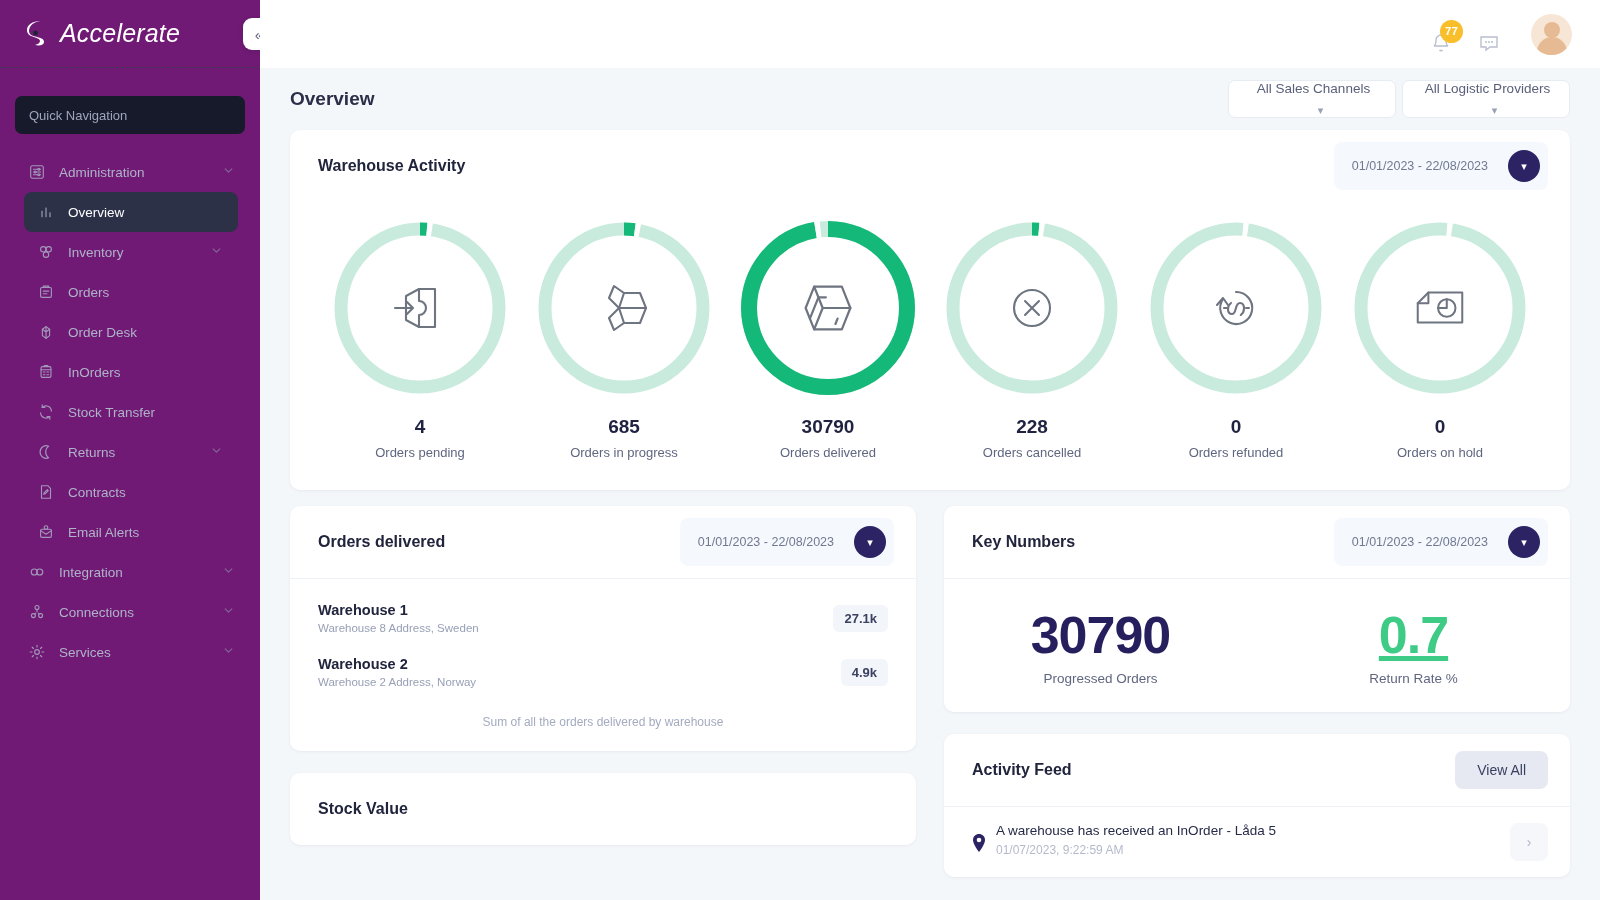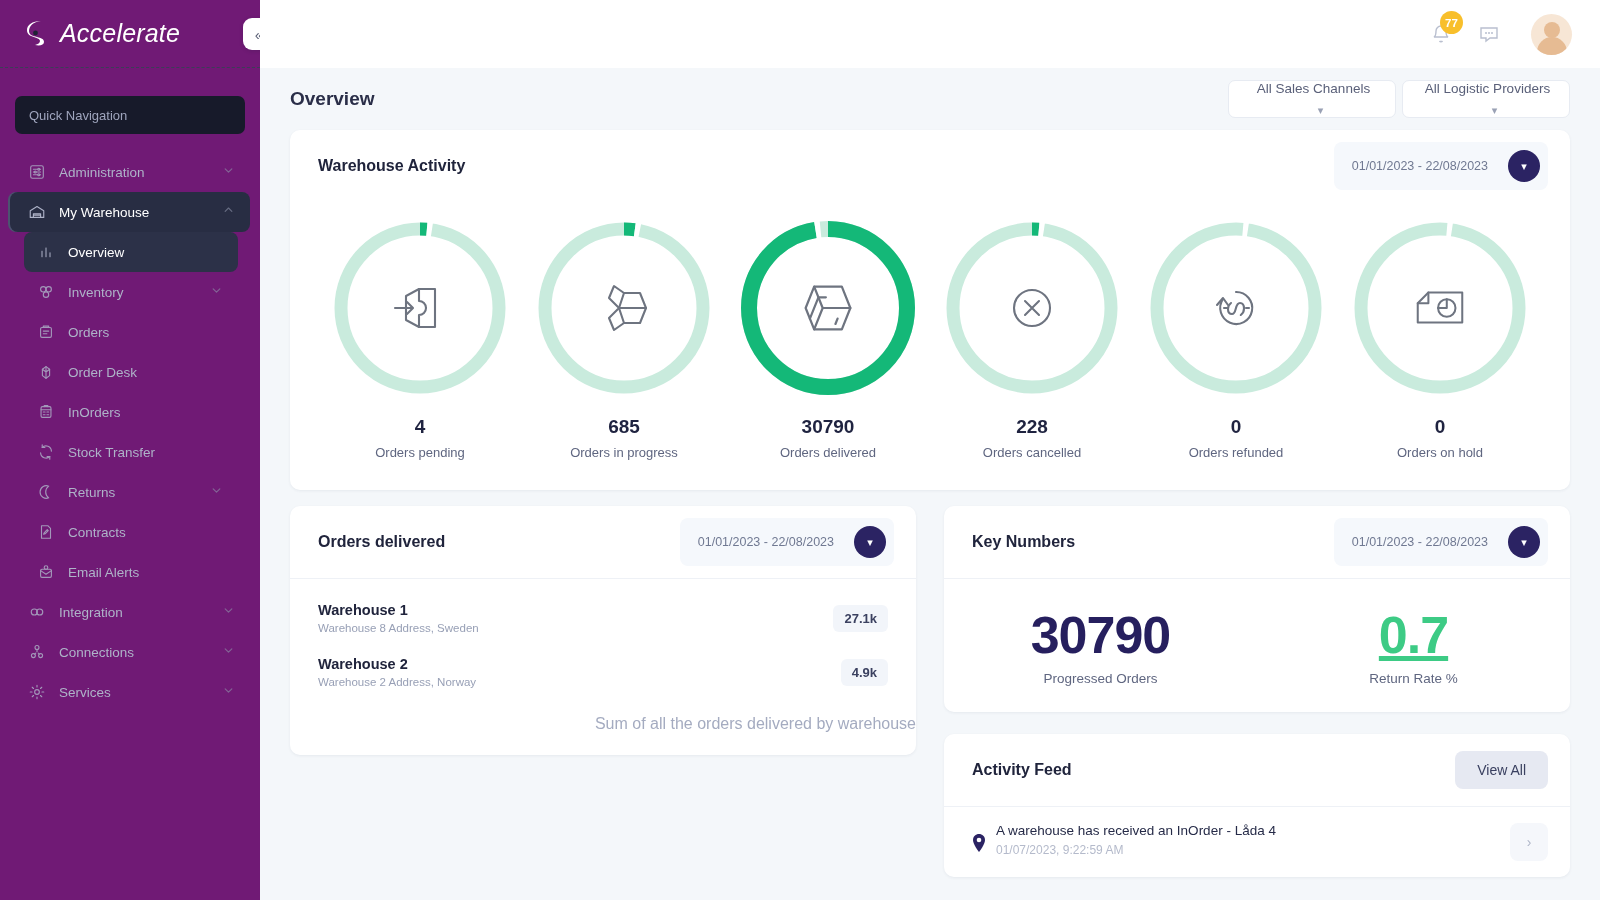--- a/index.html
+++ b/index.html
@@ -99,21 +99,21 @@
   .nav-item.child.active .ico { opacity: 1; }
 
   
   .main { flex: 1; height: 900px; position: relative; overflow: hidden; background: #f4f7fa; }
   .topbar {
     height: 68px;
     background: #ffffff;
     display: flex; align-items: center; justify-content: flex-end;
     padding-right: 28px;
   }
-  .topbar-icons { display: flex; align-items: center; gap: 24px; }
+  .topbar-icons { display: flex; align-items: flex-end; gap: 24px; }
   .bell-wrap { position: relative; width: 24px; height: 24px; cursor: pointer; }
   .badge {
     position: absolute;
     top: -11px; left: 11px;
     min-width: 23px; height: 23px;
     background: #f8bf2b;
     color: #ffffff;
     border-radius: 12px;
     font-size: 11.5px; font-weight: 700;
     display: flex; align-items: center; justify-content: center;
@@ -211,21 +211,21 @@
     padding: 11px 0;
   }
   .wh-name { font-size: 14.5px; font-weight: 700; color: #20243c; }
   .wh-addr { font-size: 11.5px; color: #98a0b6; margin-top: 4px; }
   .wh-pill {
     background: #f2f5fa; border-radius: 6px;
     padding: 6px 11px;
     font-size: 13px; font-weight: 700; color: #3b4160;
   }
   .wh-foot {
-    text-align: right; font-size: 16px; color: #a4abc0;
+    text-align: center; font-size: 12px; color: #a4abc0;
     padding: 16px 0 22px 0;
   }
 
   .keynums { display: flex; border-top: 1px solid #eef1f6; padding: 26px 0 26px 0; }
   .kn { flex: 1; text-align: center; }
   .kn-val { font-size: 52px; font-weight: 700; letter-spacing: -1px; }
   .kn-val.navy { color: #261f5e; }
   .kn-val.green { color: #3dcb85; text-decoration: underline; }
   .kn-lbl { margin-top: 6px; font-size: 13.5px; color: #5f6680; }
 
@@ -283,32 +283,20 @@
               <rect x="3" y="3" width="14" height="14" rx="2"></rect>
               <path d="M6 7h5M13 7h1M6 10h1M9 10h5M6 13h5M13 13h1"></path>
               <circle cx="12" cy="7" r="1.1"></circle>
               <circle cx="8" cy="10" r="1.1"></circle>
               <circle cx="12" cy="13" r="1.1"></circle>
             </svg>
           </span>
           <span class="lbl">Administration</span>
           <span class="caret"><svg width="15" height="15" viewBox="0 0 18 18" fill="none" stroke="#8f95ab" stroke-width="1.4" stroke-linecap="round" stroke-linejoin="round">
               <path d="M5 7l4 4 4-4"></path>
-            </svg></span>
-        </div>
-        <div class="nav-item group-open">
-          <span class="ico">
-            <svg width="18" height="18" viewBox="0 0 20 20" fill="none" stroke="#aeb3c8" stroke-width="1.25" stroke-linecap="round" stroke-linejoin="round">
-              <path d="M2.5 8.5 10 4l7.5 4.5V16h-15z"></path>
-              <path d="M6 16v-4h8v4M6 13.5h8"></path>
-            </svg>
-          </span>
-          <span class="lbl">My Warehouse</span>
-          <span class="caret"><svg width="15" height="15" viewBox="0 0 18 18" fill="none" stroke="#8f95ab" stroke-width="1.4" stroke-linecap="round" stroke-linejoin="round">
-              <path d="M5 10l4-4 4 4"></path>
             </svg></span>
         </div>
         <div class="nav-item child active">
           <span class="ico">
             <svg width="16" height="16" viewBox="0 0 20 20" fill="none" stroke="#aeb3c8" stroke-width="1.25" stroke-linecap="round" stroke-linejoin="round">
               <path d="M5 16V9M10 16V5M15 16v-5"></path>
             </svg>
           </span>
           <span class="lbl">Overview</span>
         </div>
@@ -616,20 +604,25 @@
                   <div>
                     <div class="wh-name">Warehouse 2</div>
                     <div class="wh-addr">Warehouse 2 Address, Norway</div>
                   </div>
                   <div class="wh-pill">4.9k</div>
                 </div>
               </div>
             <div class="wh-foot">Sum of all the orders delivered by warehouse</div>
           </div>
 
+          <div class="card" style="margin-top:22px">
+            <div class="card-head">
+              <div class="card-title">Stock Value</div>
+            </div>
+          </div>
         </div>
 
         <div class="col">
           <div class="card">
             <div class="card-head">
               <div class="card-title">Key Numbers</div>
               <div class="daterange">
                 <span class="dr-txt">01/01/2023 - 22/08/2023</span>
                 <span class="dr-btn">▾</span>
               </div>
@@ -652,21 +645,21 @@
               <div class="viewall-btn">View All</div>
             </div>
             <div class="feed-row">
               <div class="pin">
                 <svg width="14" height="18" viewBox="0 0 14 18">
                   <path d="M7 0C3.7 0 1 2.6 1 5.9 1 10.4 7 18 7 18s6-7.6 6-12.1C13 2.6 10.3 0 7 0z" fill="#2b2363"></path>
                   <circle cx="7" cy="6" r="2.3" fill="#ffffff"></circle>
                 </svg>
               </div>
               <div class="feed-main">
-                <div class="feed-txt">A warehouse has received an InOrder - Låda 4</div>
+                <div class="feed-txt">A warehouse has received an InOrder - Låda 5</div>
                 <div class="feed-time">01/07/2023, 9:22:59 AM</div>
               </div>
               <div class="feed-chev">›</div>
             </div>
           </div>
         </div>
 
       </div>
     </div>
   </section>

